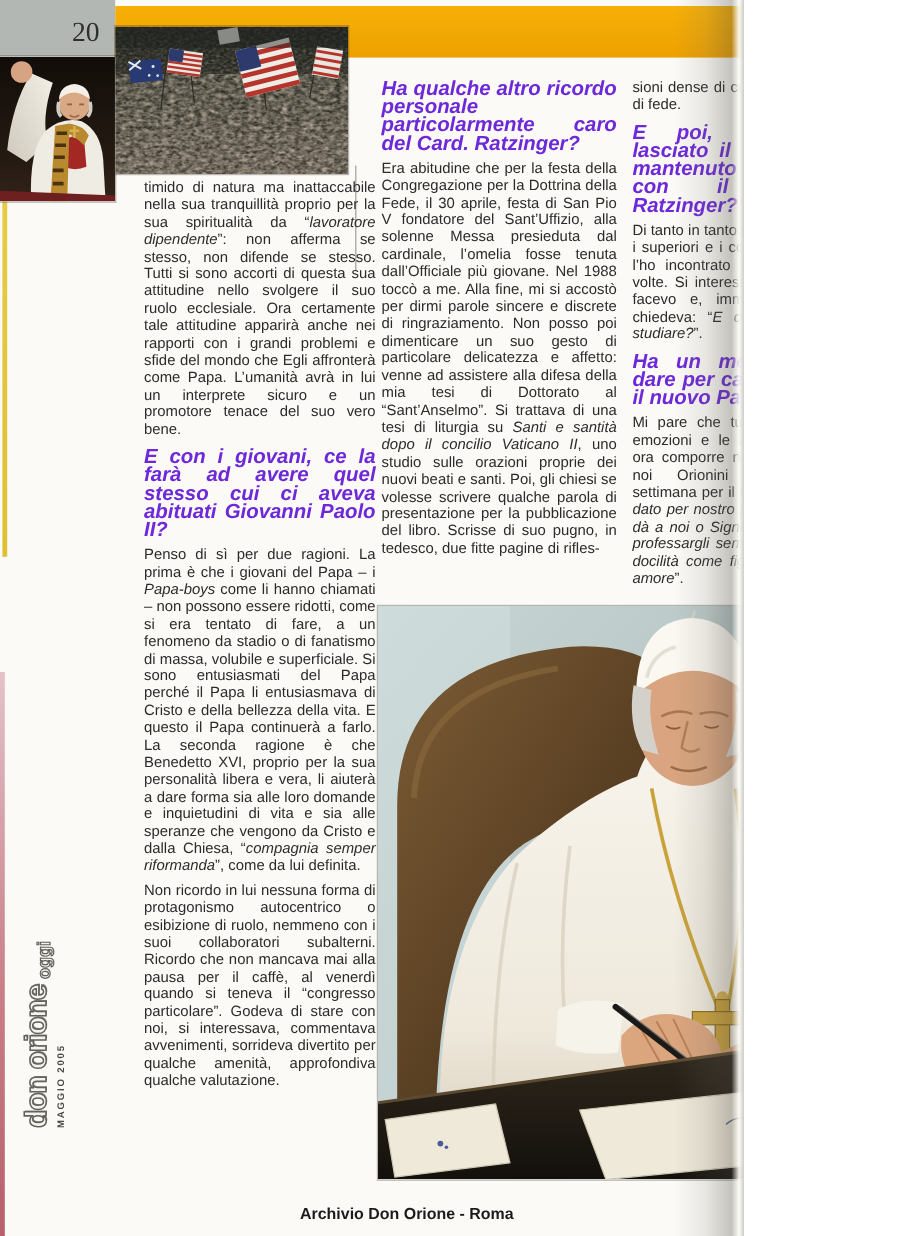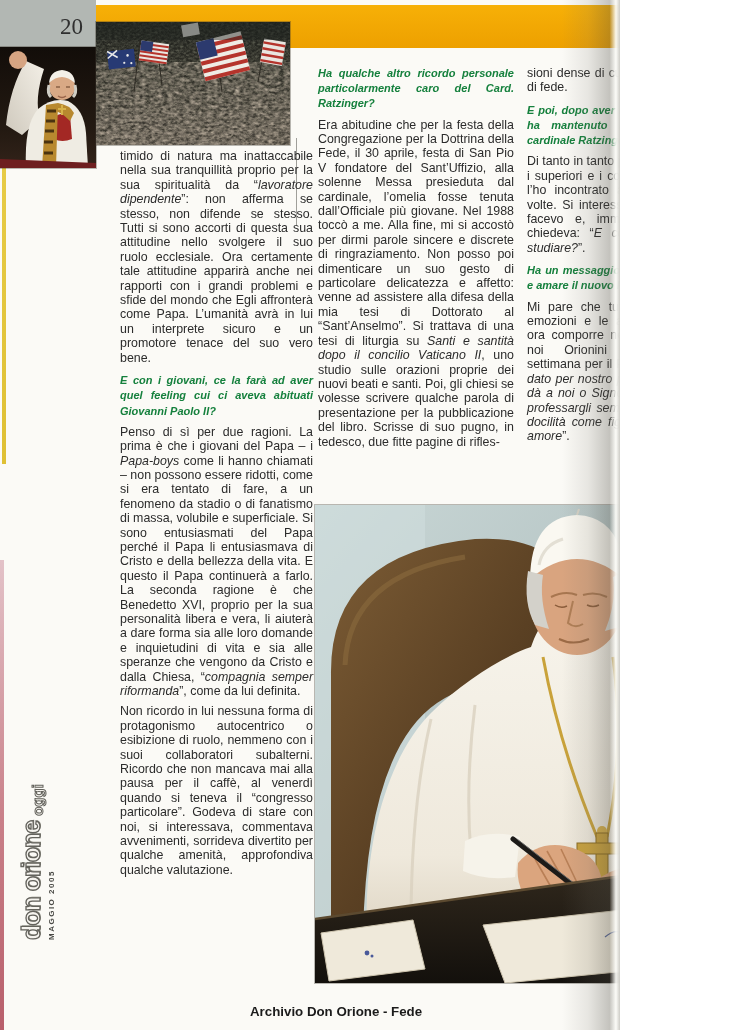--- a/index.html
+++ b/index.html
@@ -30,21 +30,21 @@
 
   
   #crop-mark{position:absolute;left:296px;top:138px;width:1px;height:88px;background:#a09f9a;}
 
   
   .col{position:absolute;text-align:justify;font-size:12.4px;line-height:14.4px;color:#2b2b2b;}
   #col1{left:120px;top:149px;width:193px;}
   #col2{left:318px;top:66px;width:196px;}
   #col3{left:527px;top:66px;width:195px;}
   .col p{margin:0 0 6px 0;}
-  .col h3{margin:8px 0 6px 0;font-size:11px;line-height:15.2px;font-weight:bold;font-style:italic;color:#15803d;}
+  .col h3{margin:8px 0 6px 0;font-size:17px;line-height:15.2px;font-weight:bold;font-style:italic;color:#6d28d9;}
   .seg-i{font-style:italic;}
 
   
   #logo{position:absolute;left:6px;top:770px;width:60px;height:170px;}
   #logo-rot{position:absolute;left:50%;top:50%;width:170px;
             transform:translate(-50%,-50%) rotate(-90deg);text-align:left;white-space:nowrap;}
   .logo-don{font-size:25px;font-weight:bold;letter-spacing:-1px;color:#f5f3ee;
             -webkit-text-stroke:1.3px #63625c;text-shadow:1px 1px 0 #8a897f;}
   .logo-oggi{font-size:15px;font-weight:bold;color:#f5f3ee;margin-left:5px;
              -webkit-text-stroke:1px #63625c;display:inline-block;transform:translateY(3px);}
@@ -162,21 +162,21 @@
       </g>
 
       <rect width="194" height="18" fill="#20241f" opacity="0.45"></rect>
     </svg>
   </div>
 
   <div id="crop-mark"></div>
 
   <div id="col1" class="col">
     <p><span>timido di natura ma inattaccabile nella sua tranquillità proprio per la sua spiritualità da “</span><span class="seg-i">lavoratore dipendente</span><span>”: non afferma se stesso, non difende se stesso. Tutti si sono accorti di questa sua attitudine nello svolgere il suo ruolo ecclesiale. Ora certamente tale attitudine apparirà anche nei rapporti con i grandi problemi e sfide del mondo che Egli affronterà come Papa. L’umanità avrà in lui un interprete sicuro e un promotore tenace del suo vero bene.</span></p>
-    <h3>E con i giovani, ce la farà ad aver quel feeling cui ci aveva abituati Giovanni Paolo II?</h3>
+    <h3>E con i giovani, ce la farà ad avere quel stesso cui ci aveva abituati Giovanni Paolo II?</h3>
     <p><span>Penso di sì per due ragioni. La prima è che i giovani del Papa – i </span><span class="seg-i">Papa-boys</span><span> come li hanno chiamati – non possono essere ridotti, come si era tentato di fare, a un fenomeno da stadio o di fanatismo di massa, volubile e superficiale. Si sono entusiasmati del Papa perché il Papa li entusiasmava di Cristo e della bellezza della vita. E questo il Papa continuerà a farlo. La seconda ragione è che Benedetto XVI, proprio per la sua personalità libera e vera, li aiuterà a dare forma sia alle loro domande e inquietudini di vita e sia alle speranze che vengono da Cristo e dalla Chiesa, “</span><span class="seg-i">compagnia semper riformanda</span><span>”, come da lui definita.</span></p>
     <p><span>Non ricordo in lui nessuna forma di protagonismo autocentrico o esibizione di ruolo, nemmeno con i suoi collaboratori subalterni. Ricordo che non mancava mai alla pausa per il caffè, al venerdì quando si teneva il “congresso particolare”. Godeva di stare con noi, si interessava, commentava avvenimenti, sorrideva divertito per qualche amenità, approfondiva qualche valutazione.</span></p>
   </div>
 
   <div id="col2" class="col">
     <h3 style="margin-top:0">Ha qualche altro ricordo personale particolarmente caro del Card. Ratzinger?</h3>
     <p><span>Era abitudine che per la festa della Congregazione per la Dottrina della Fede, il 30 aprile, festa di San Pio V fondatore del Sant’Uffizio, alla solenne Messa presieduta dal cardinale, l’omelia fosse tenuta dall’Officiale più giovane. Nel 1988 toccò a me. Alla fine, mi si accostò per dirmi parole sincere e discrete di ringraziamento. Non posso poi dimenticare un suo gesto di particolare delicatezza e affetto: venne ad assistere alla difesa della mia tesi di Dottorato al “Sant’Anselmo”. Si trattava di una tesi di liturgia su </span><span class="seg-i">Santi e santità dopo il concilio Vaticano II</span><span>, uno studio sulle orazioni proprie dei nuovi beati e santi. Poi, gli chiesi se volesse scrivere qualche parola di presentazione per la pubblicazione del libro. Scrisse di suo pugno, in tedesco, due fitte pagine di rifles-</span></p>
   </div>
 
   <div id="col3" class="col">
@@ -265,16 +265,16 @@
 
   <div id="logo">
     <div id="logo-rot">
       <div>
         <span class="logo-don">don orione</span><span class="logo-oggi">oggi</span>
       </div>
       <div class="logo-issue">MAGGIO 2005</div>
     </div>
   </div>
 
-  <div id="caption">Archivio Don Orione - Fede</div>
+  <div id="caption">Archivio Don Orione - Roma</div>
 
   <div id="fold"></div>
 </div>
 
 </body></html>

